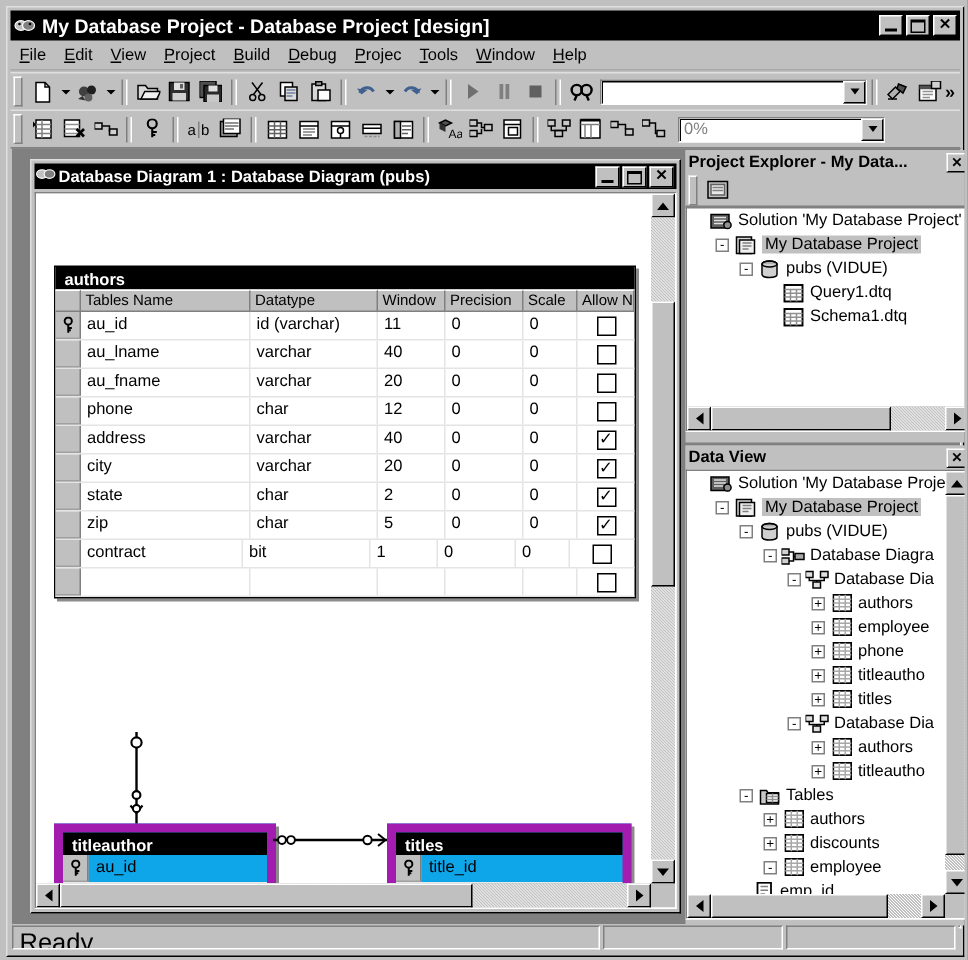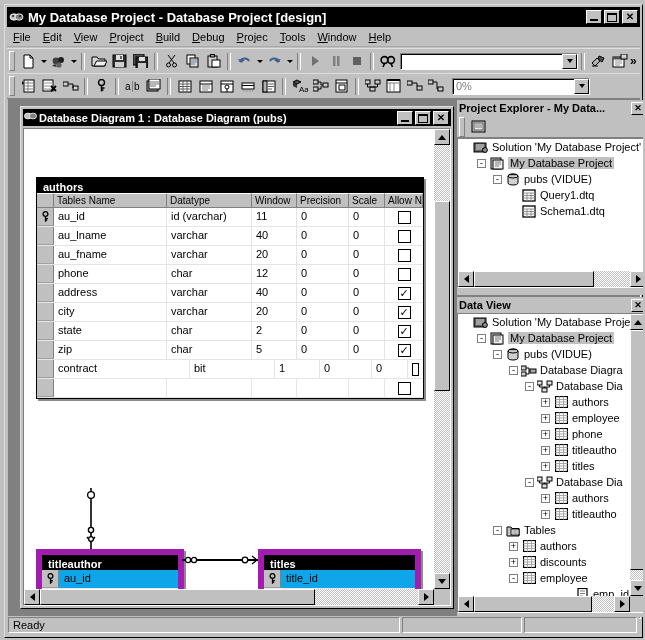--- a/index.html
+++ b/index.html
@@ -139,21 +139,21 @@
   .tnode .exp{width:9px;height:9px;border:1px solid #808080;background:#fff;box-sizing:border-box;
     font-size:9px;line-height:7px;text-align:center;color:#000;flex:none;margin-right:3px;font-family:"Liberation Sans",sans-serif;}
   .tnode .nolead{width:12px;flex:none;}
   .tnode .ticon{width:16px;height:14px;flex:none;margin-right:3px;display:flex;align-items:center;justify-content:center;}
   .tnode .tlabel{overflow:hidden;}
   .tnode .tlabel.sel{background:#c0c0c0;color:#000;padding:0 2px;}
 
   #statusbar{position:absolute;left:3px;right:3px;bottom:3px;height:18px;background:#c0c0c0;display:flex;align-items:center;}
   .spane{height:16px;box-sizing:border-box;
     border-top:1px solid #808080;border-left:1px solid #808080;border-right:1px solid #fff;border-bottom:1px solid #fff;
-    padding:1px 4px;font-size:11px;color:#000;overflow:hidden;white-space:nowrap;margin-right:2px;}
+    padding:1px 4px;font-size:17px;color:#000;overflow:hidden;white-space:nowrap;margin-right:2px;}
 </style>
 </head>
 <body>
 
 <div id="app">
  <div id="frame">
 
   <div id="titlebar">
     <span class="tb-icon">
       <svg width="16" height="14" viewBox="0 0 16 14">
@@ -606,21 +606,21 @@
                     <div class="gc colsep" style="width: 85px; flex: 0 0 auto;">char</div>
                     <div class="gc colsep" style="width: 45px; flex: 0 0 auto;">5</div>
                     <div class="gc colsep" style="width: 52px; flex: 0 0 auto;">0</div>
                     <div class="gc colsep" style="width: 36px; flex: 0 0 auto;">0</div>
                     <div class="gc" style="flex: 1 1 0%; display: flex; align-items: center; justify-content: center;">
                       <span class="nullbox">✓</span>
                     </div>
                   </div>
                   <div class="grid-row">
                     <div class="gutter"></div>
-                    <div class="gc colsep" style="width: 136px; flex: 0 0 auto;">contract</div>
+                    <div class="gc colsep" style="width: 108px; flex: 0 0 auto;">contract</div>
                     <div class="gc colsep" style="width: 85px; flex: 0 0 auto;">bit</div>
                     <div class="gc colsep" style="width: 45px; flex: 0 0 auto;">1</div>
                     <div class="gc colsep" style="width: 52px; flex: 0 0 auto;">0</div>
                     <div class="gc colsep" style="width: 36px; flex: 0 0 auto;">0</div>
                     <div class="gc" style="flex: 1 1 0%; display: flex; align-items: center; justify-content: center;">
                       <span class="nullbox"></span>
                     </div>
                   </div>
                   <div class="grid-row">
                     <div class="gutter"></div>
@@ -989,21 +989,21 @@
             <div class="tnode" style="padding-left: 51px;">
               <span class="exp">-</span>
               <span class="ticon">
                 <svg width="13" height="12" viewBox="0 0 13 12">
                   <rect x="0.5" y="0.5" width="12" height="11" fill="#fff" stroke="#000" stroke-width="1.2"></rect>
                   <path d="M0.5 3.5h12M0.5 6h12M0.5 8.5h12M4.5 0.5v11M8.5 0.5v11" stroke="#a8a8a8"></path>
                 </svg>
               </span>
               <span class="tlabel">employee</span>
             </div>
-            <div class="tnode" style="padding-left: 104px;">
+            <div class="tnode" style="padding-left: 31px;">
               <span class="nolead"></span>
               <span class="ticon">
                 <svg width="11" height="12" viewBox="0 0 11 12">
                   <rect x="1" y="0.5" width="9" height="11" fill="#fff" stroke="#000" stroke-width="1.2"></rect>
                   <path d="M3 3h5M3 5.5h5M3 8h3" stroke="#808080"></path>
                 </svg>
               </span>
               <span class="tlabel">emp_id</span>
             </div>
           </div>

